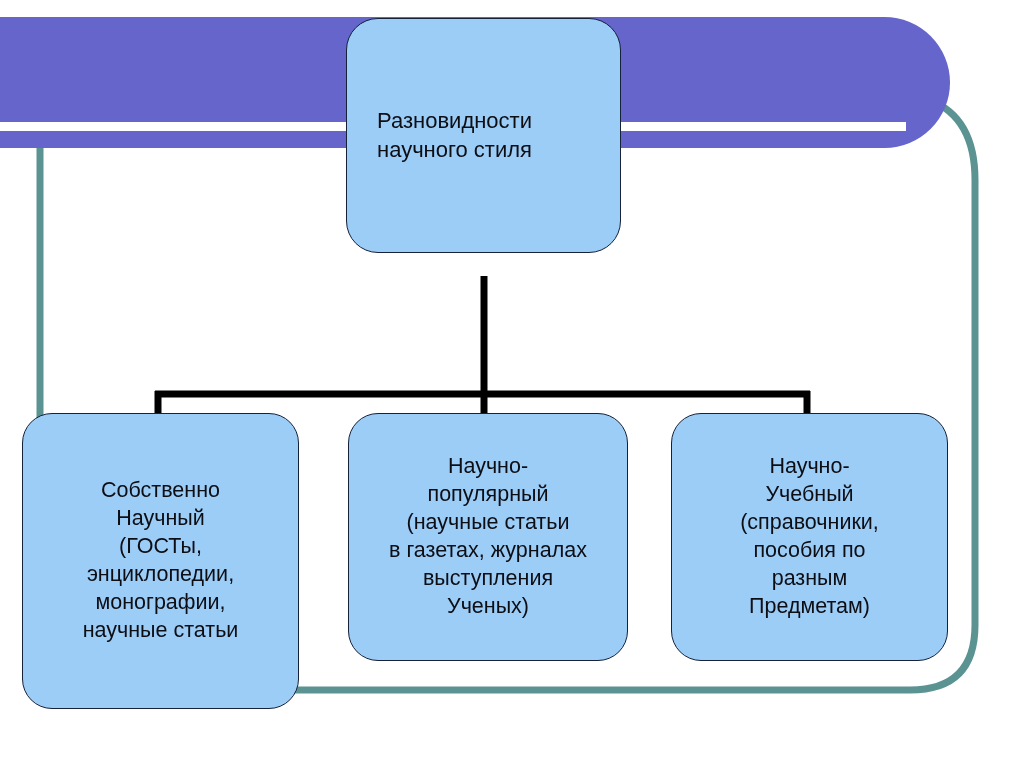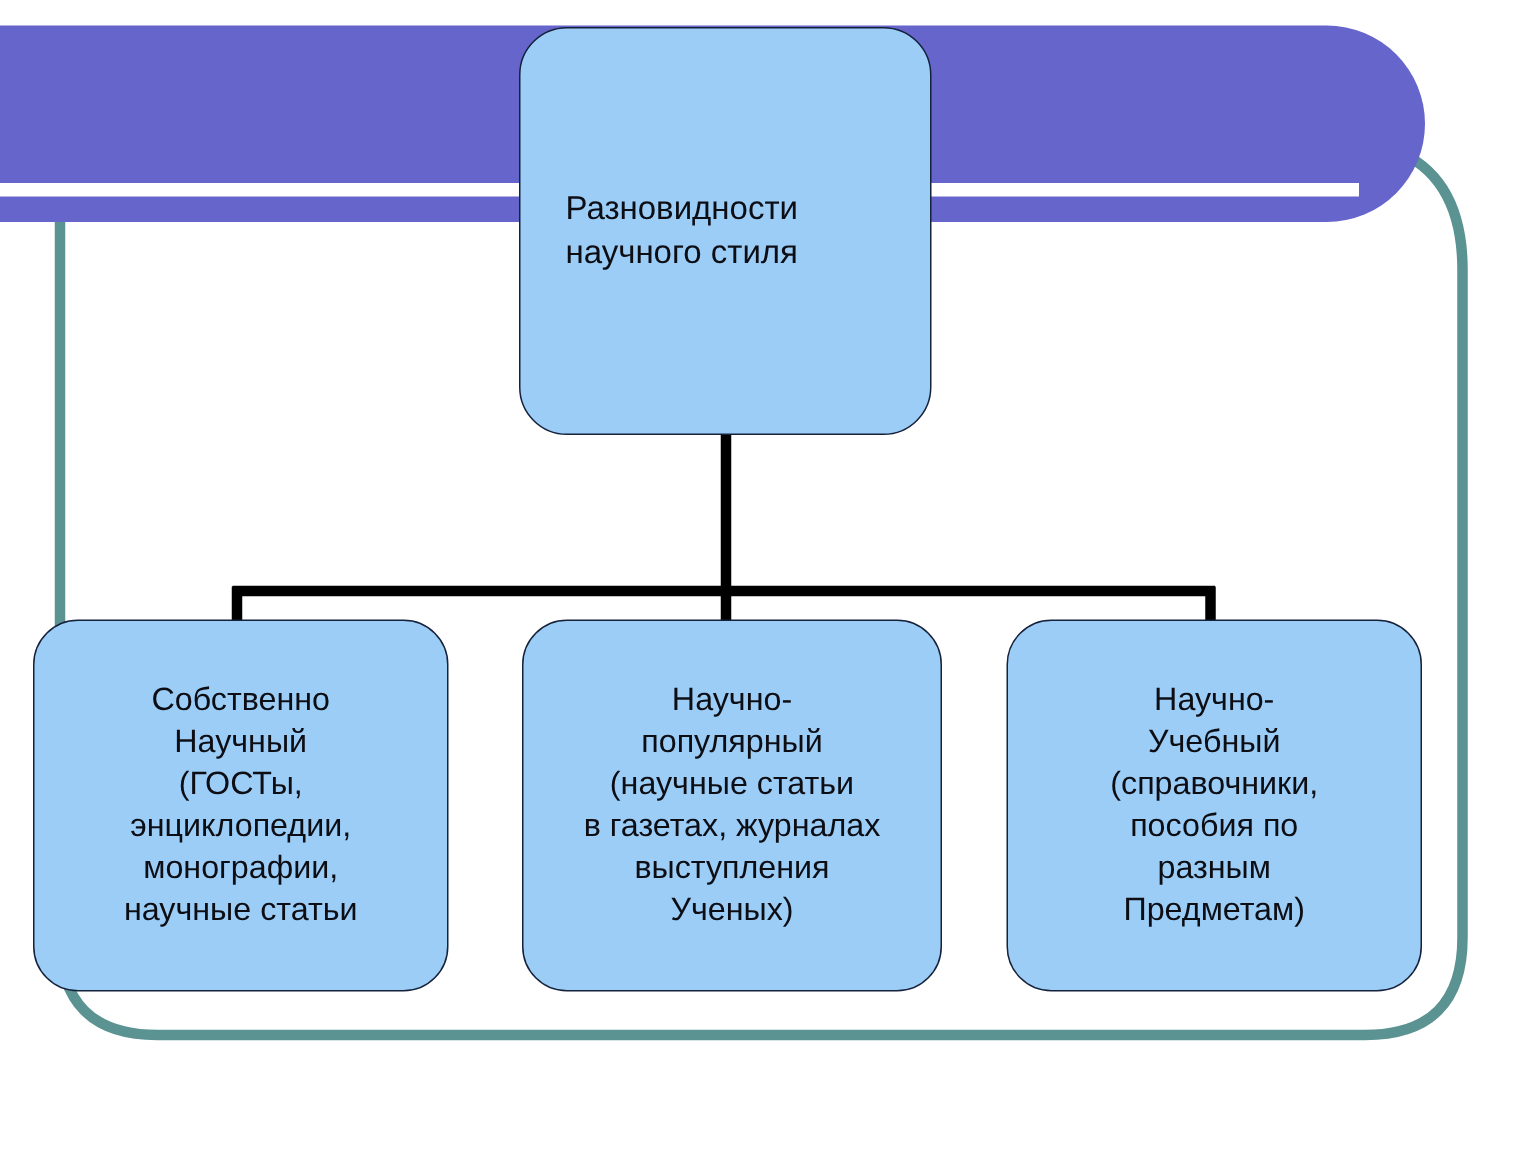--- a/index.html
+++ b/index.html
@@ -77,37 +77,37 @@
   }
   .node .node-text {
     white-space: pre-line;
     line-height: 1.30;
   }
 
   #node-root {
     left: 346px;
     top: 18px;
     width: 275px;
-    height: 272px;
+    height: 235px;
     border-radius: 32px;
   }
   #node-root .node-text {
     font-size: 22px;
     text-align: left;
     padding-left: 30px;
     padding-right: 10px;
     width: 100%;
     box-sizing: border-box;
   }
 
   #node-1 {
     left: 22px;
     top: 413px;
     width: 277px;
-    height: 248px;
+    height: 296px;
   }
   #node-2 {
     left: 348px;
     top: 413px;
     width: 280px;
     height: 248px;
   }
   #node-3 {
     left: 671px;
     top: 413px;

